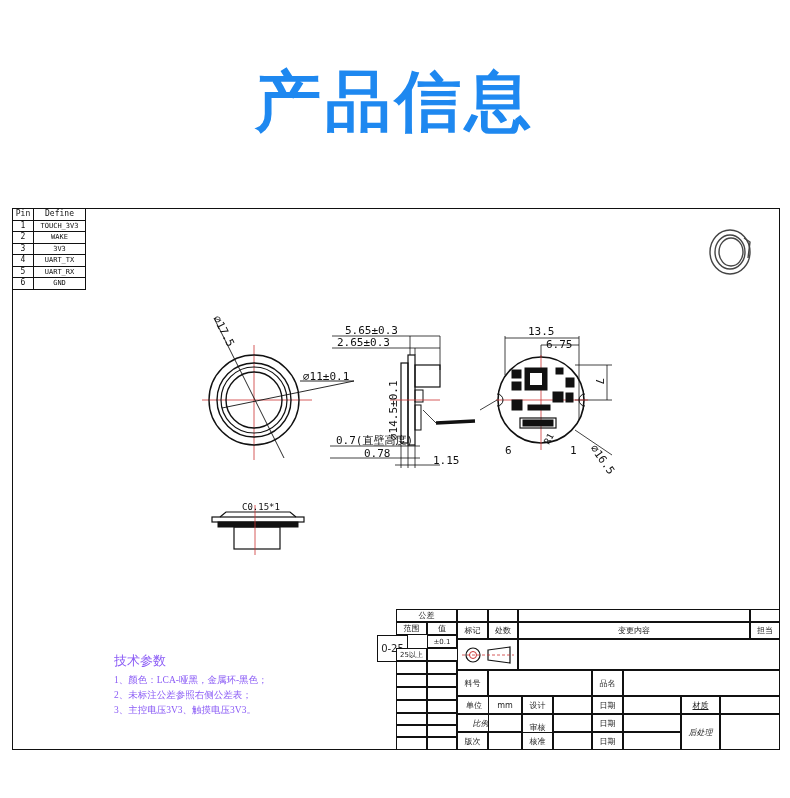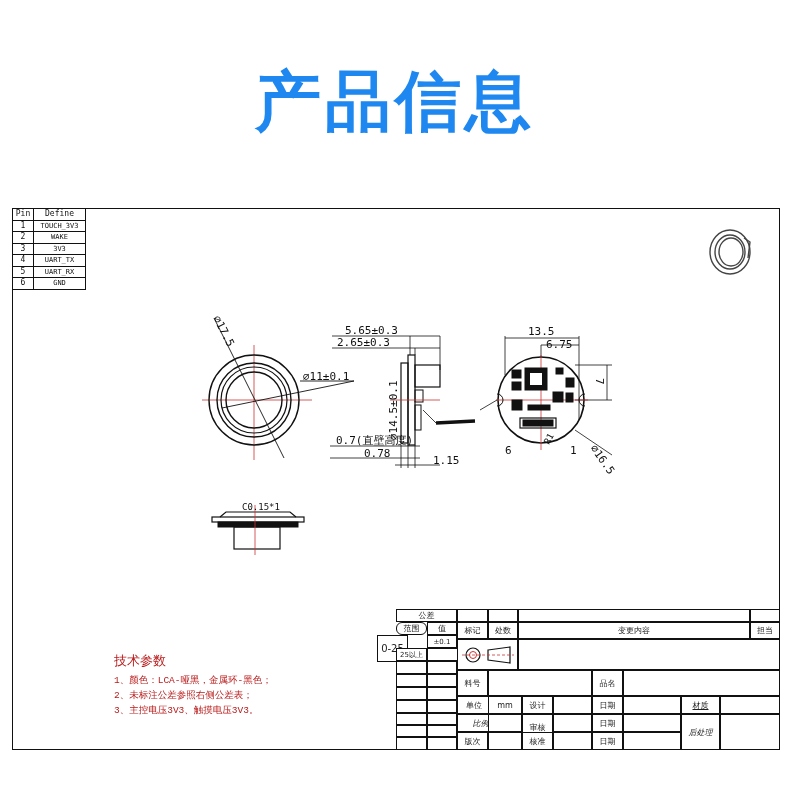--- a/index.html
+++ b/index.html
@@ -29,21 +29,21 @@
     .pin-table .c-pin { width: 21px; }
     .pin-table .c-def { width: 52px; font-size: 7px; }
     .pin-table th.c-def { font-size: 8px; }
 
     svg.drawing { position: absolute; left: 0; top: 0; width: 790px; height: 798px; }
     .dim { font-family: "DejaVu Sans Mono", monospace; font-size: 11px; fill: #111; }
     .dim-s { font-family: "DejaVu Sans Mono", monospace; font-size: 9px; fill: #111; }
 
     
     .tech {
-      position: absolute; left: 114px; top: 652px; font-family: Liberation Mono, monospace; color: #b91c1c;
+      position: absolute; left: 114px; top: 652px; font-family: Liberation Serif, serif; color: #8b5cf6;
     }
     .tech-title { font-size: 13px; margin-bottom: 3px; }
     .tech-line { font-size: 9.5px; line-height: 15px; }
 
     
     .tb { position: absolute; font-size: 8px; font-family: "DejaVu Sans", sans-serif; }
     .cell {
       position: absolute; border: 1px solid #111; display: flex; align-items: center;
       justify-content: center; font-size: 8px; color: #222; background: #fff;
     }
@@ -190,21 +190,21 @@
 <div class="tech">
   <div class="tech-title">技术参数</div>
   <div class="tech-line">1、颜色：LCA-哑黑，金属环-黑色；</div>
   <div class="tech-line">2、未标注公差参照右侧公差表；</div>
   <div class="tech-line">3、主控电压3V3、触摸电压3V3。</div>
 </div>
 
 <div class="tb">
 
   <div class="cell thick" style="left:396px;top:609px;width:61px;height:13px;">公差</div>
-  <div class="cell" style="left:396px;top:622px;width:31px;height:13px;border-radius:6px;">范围</div>
+  <div class="cell" style="left:396px;top:622px;width:31px;height:13px;">范围</div>
   <div class="cell" style="left:427px;top:622px;width:30px;height:13px;">值</div>
   <div class="cell" style="left:377px;top:635px;width:31px;height:27px;font-size:10px;">0-25</div>
   <div class="cell" style="left:427px;top:635px;width:30px;height:13px;font-size:7px;">±0.1</div>
   <div class="cell" style="left:396px;top:648px;width:31px;height:13px;font-size:7px;">25以上</div>
   <div class="cell" style="left:427px;top:648px;width:30px;height:13px;font-size:7px;padding-left:38px;">±0.3</div>
   <div class="cell" style="left:396px;top:661px;width:31px;height:13px;"></div>
   <div class="cell" style="left:427px;top:661px;width:30px;height:13px;"></div>
   <div class="cell" style="left:396px;top:674px;width:31px;height:13px;"></div>
   <div class="cell" style="left:427px;top:674px;width:30px;height:13px;"></div>
   <div class="cell" style="left:396px;top:687px;width:31px;height:13px;"></div>

